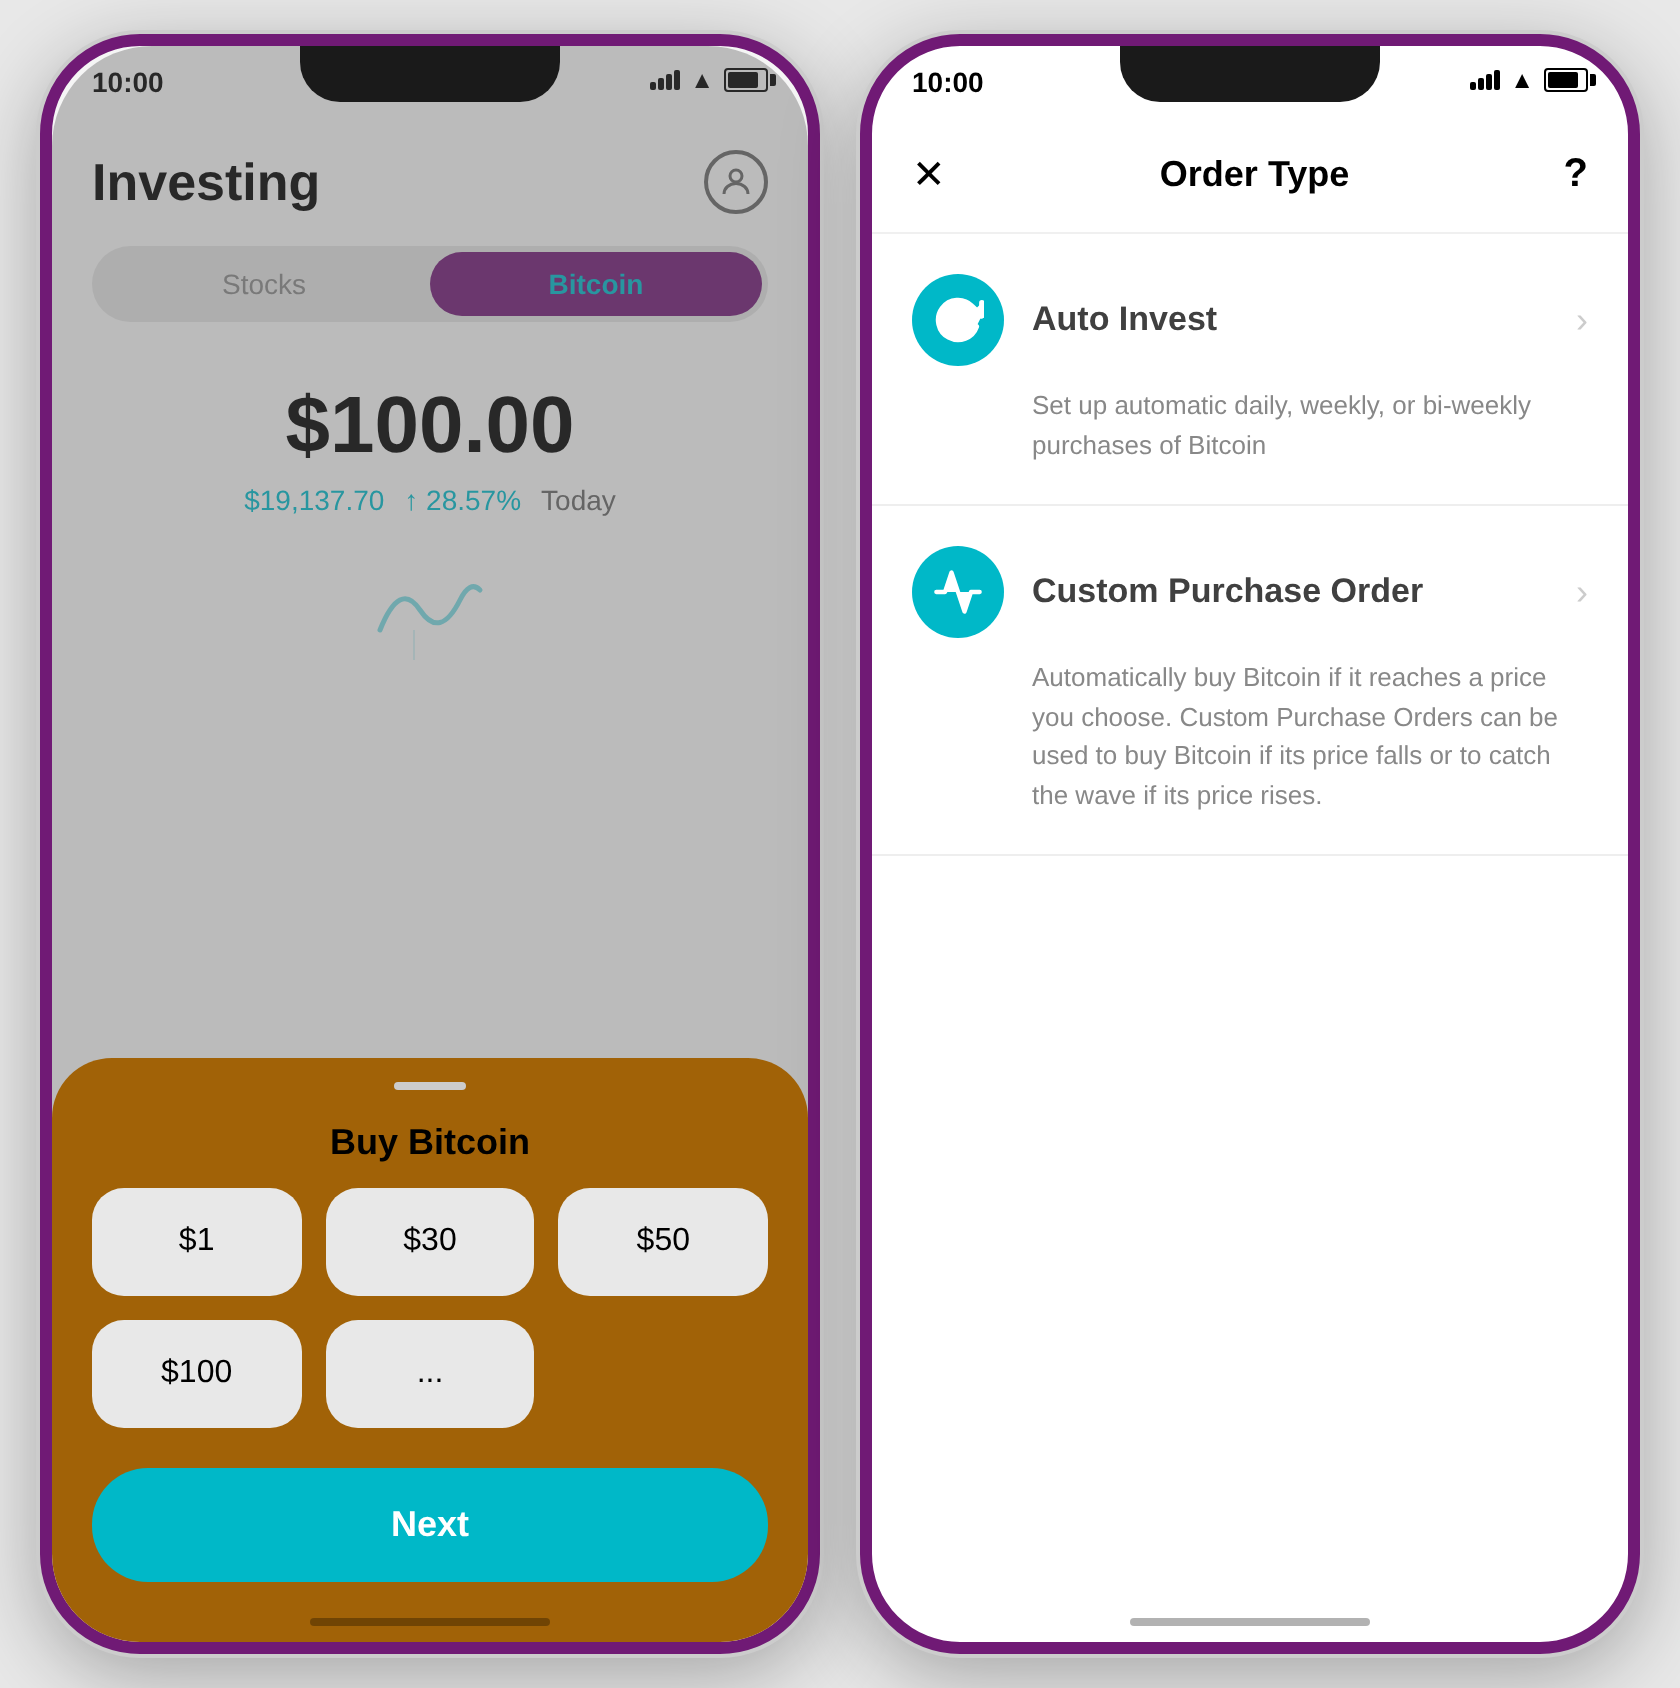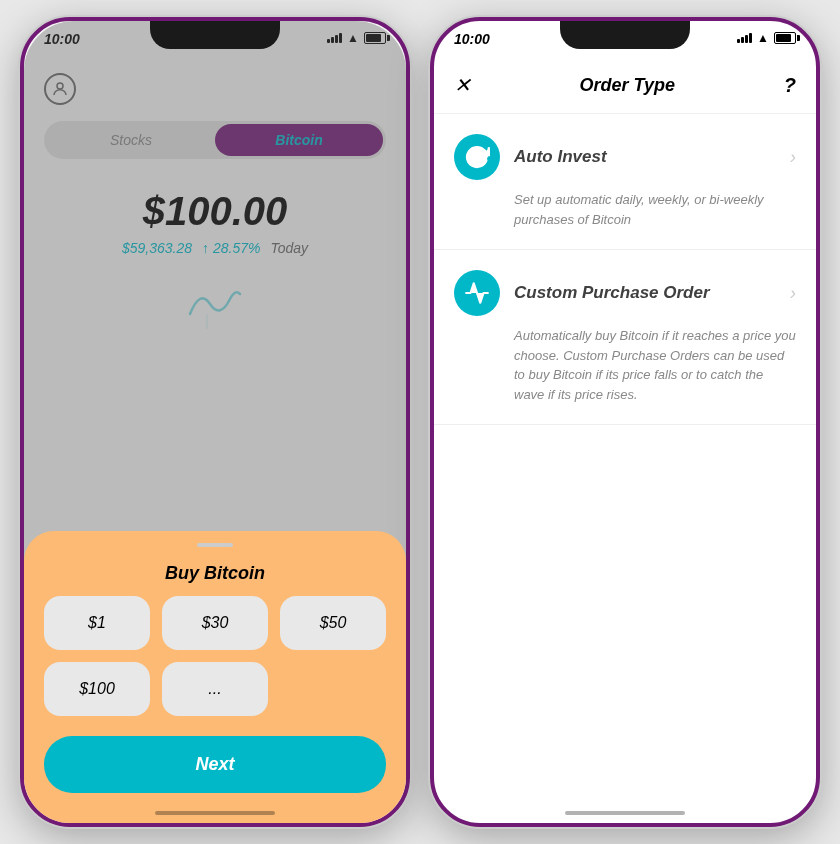--- a/index.html
+++ b/index.html
@@ -24,22 +24,21 @@
 
     
     .phone {
       width: 390px;
       height: 810px;
       background: #fff;
       border-radius: 50px;
       position: relative;
       overflow: hidden;
       box-shadow: 0 0 0 2px #ccc, 0 10px 40px rgba(0,0,0,0.3);
-      border: 4px solid #701a75;
-      font-style: italic;
+      border: 6px solid #701a75;
     }
 
     
     .phone::before {
       content: '';
       position: absolute;
       top: 0;
       left: 50%;
       transform: translateX(-50%);
       width: 130px;
@@ -189,21 +188,21 @@
       background: rgba(100,100,100,0.4);
       z-index: 50;
       border-radius: 50px;
     }
 
     .bottom-sheet {
       position: absolute;
       bottom: 0;
       left: 0;
       right: 0;
-      background: #fdba74;
+      background: #a16207;
       border-radius: 30px 30px 0 0;
       padding: 12px 20px 30px;
       z-index: 60;
     }
 
     .sheet-handle {
       width: 36px;
       height: 4px;
       background: #ccc;
       border-radius: 2px;
@@ -435,37 +434,38 @@
         </div>
         <span class="wifi-icon">▲</span>
         <div class="battery-icon">
           <div class="battery-fill"></div>
         </div>
       </div>
     </div>
 
     <div class="screen-content">
       <div class="investing-header">
+        <span class="investing-title">Investing</span>
         <div class="avatar-icon">
           <svg width="18" height="18" viewBox="0 0 24 24" fill="none" stroke="currentColor" stroke-width="2">
             <circle cx="12" cy="8" r="4"></circle>
             <path d="M4 20c0-4 3.6-7 8-7s8 3 8 7"></path>
           </svg>
         </div>
       </div>
 
       <div class="tabs-container">
         <div class="tab-item">Stocks</div>
         <div class="tab-item active">Bitcoin</div>
       </div>
 
       <div class="price-display">
         <div class="main-price">$100.00</div>
         <div class="price-meta">
-          <span class="btc-price">$59,363.28</span>
+          <span class="btc-price">$19,137.70</span>
           <span class="price-change">↑ 28.57%</span>
           <span class="period">Today</span>
         </div>
       </div>
 
       <div class="chart-area">
         <div class="chart-logo">
           
           <svg width="60" height="50" viewBox="0 0 60 50" fill="none">
             <path d="M5 35 Q15 10 25 25 Q35 40 45 20 Q50 10 55 15" stroke="#00b8c8" stroke-width="2.5" fill="none" stroke-linecap="round"></path>

